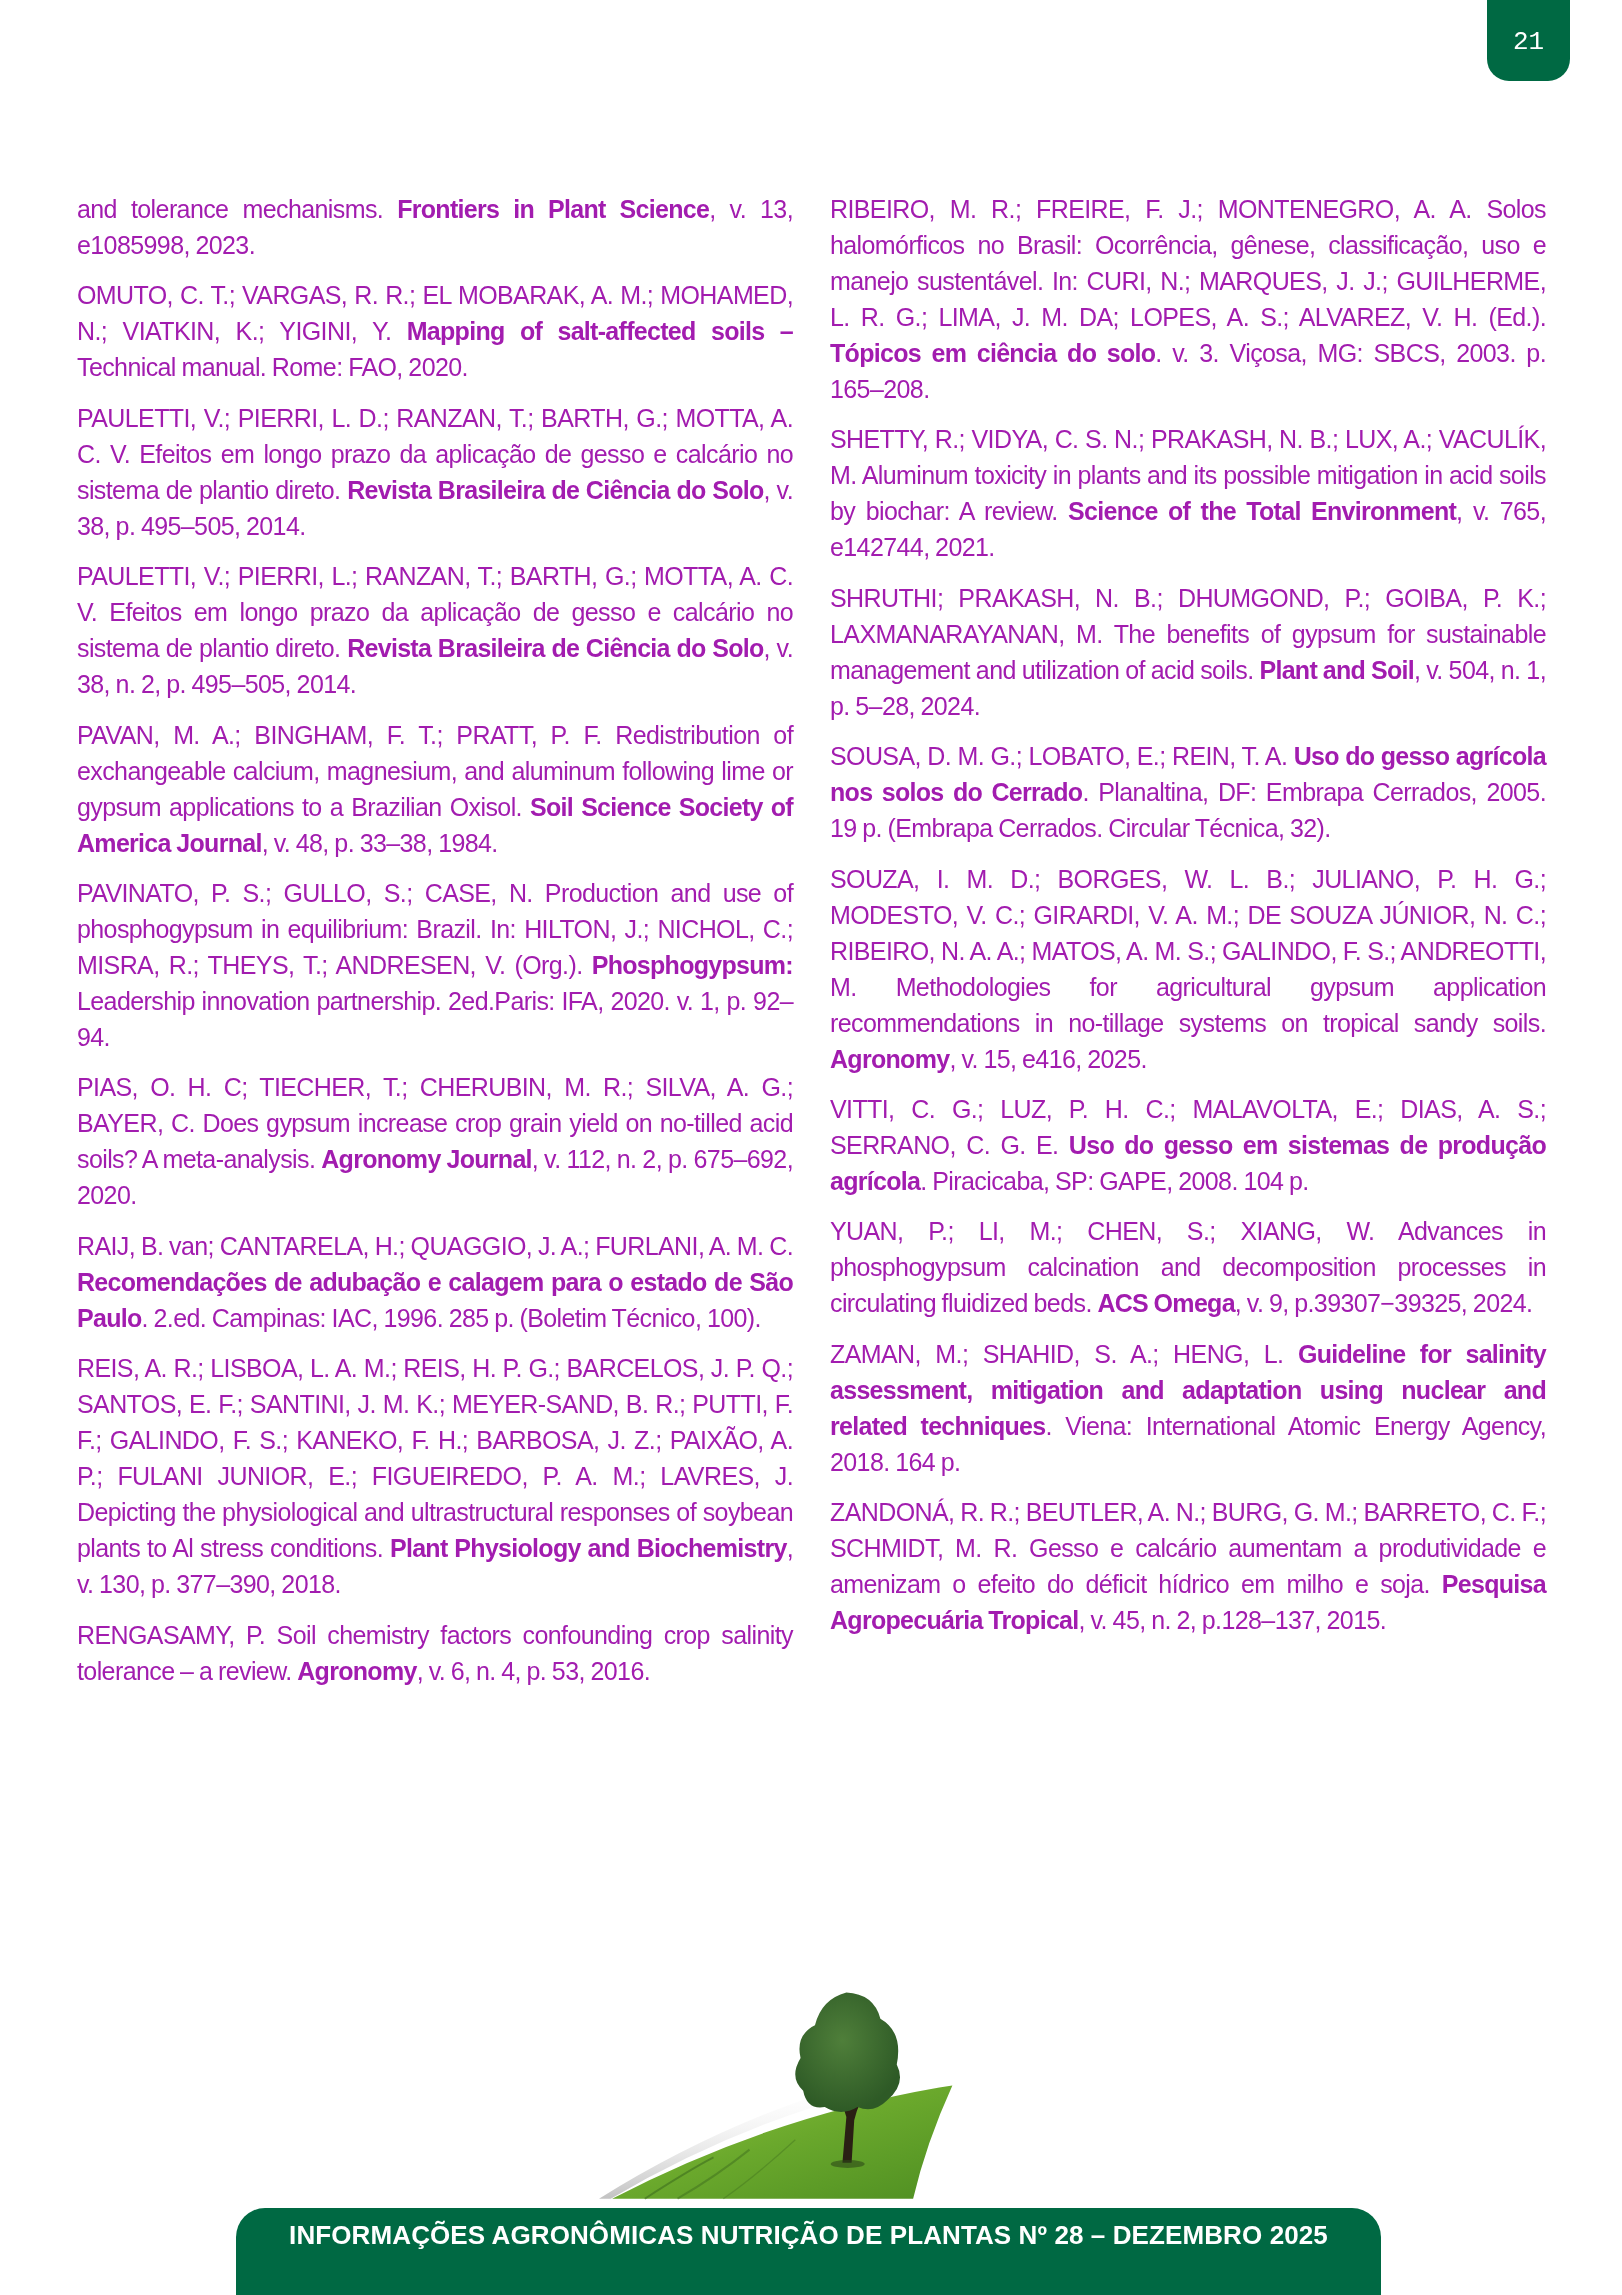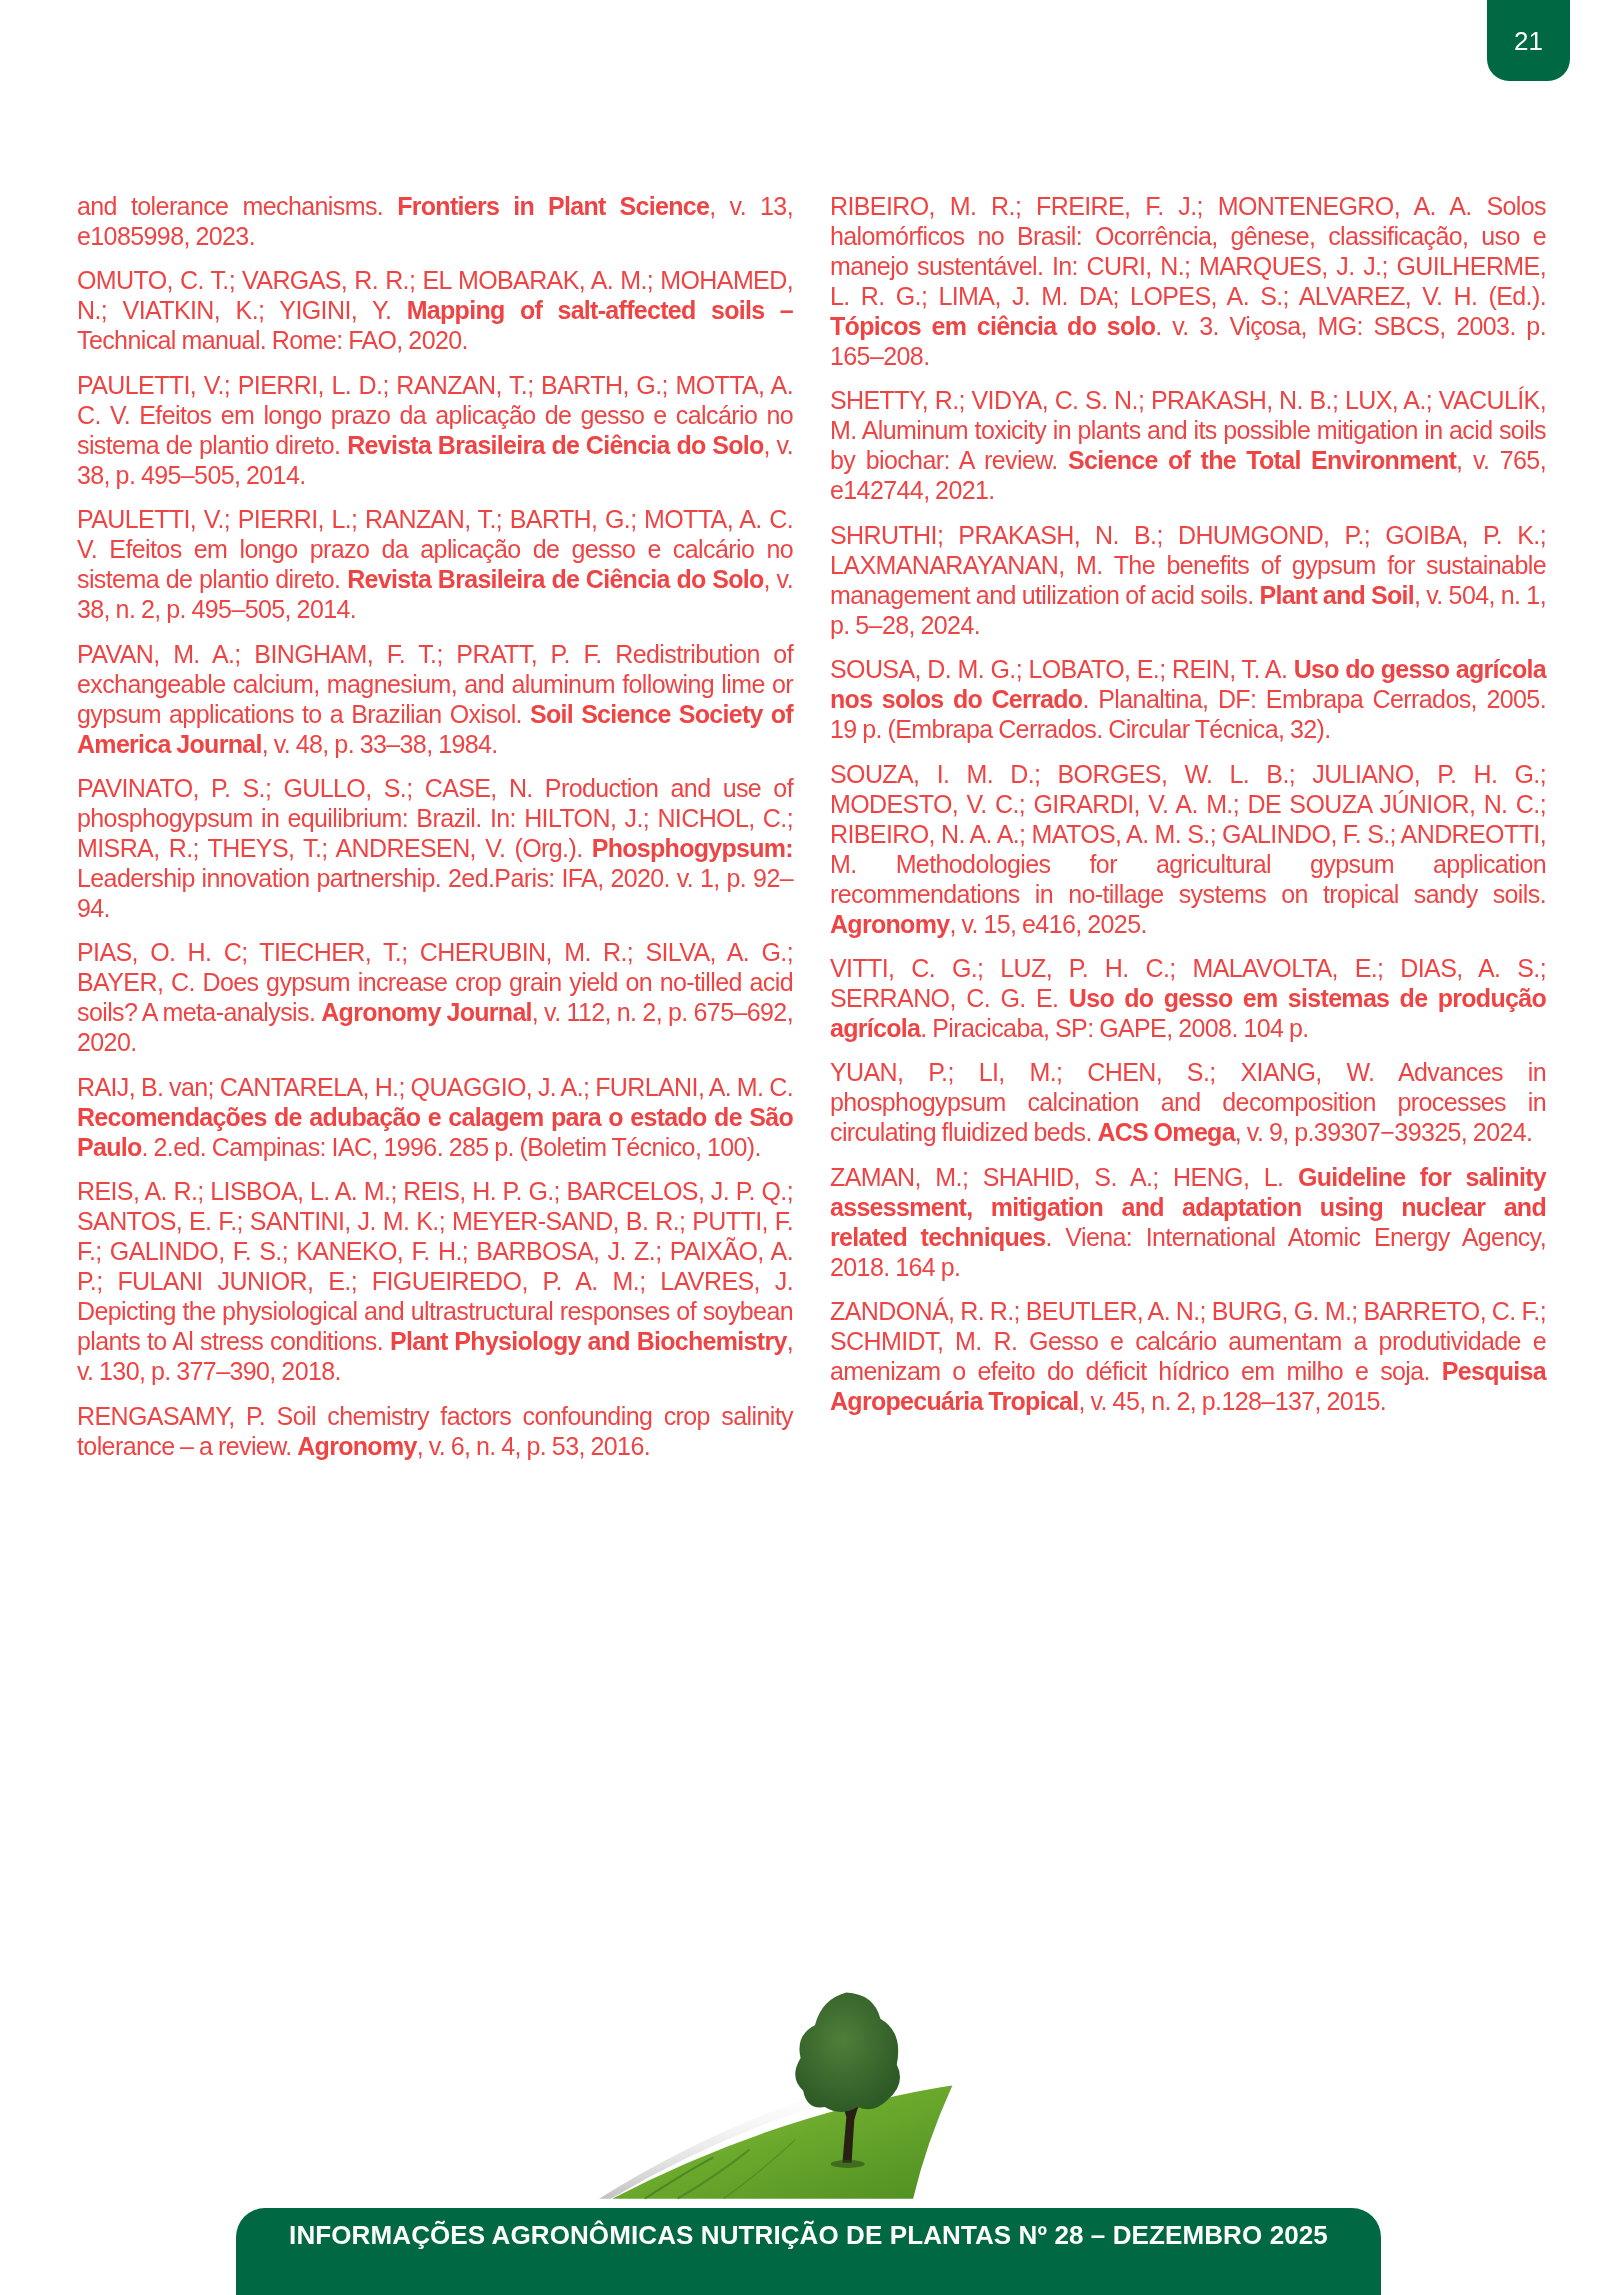--- a/index.html
+++ b/index.html
@@ -2,29 +2,29 @@
 <html style="font-size:10.5px"><head>
 <meta charset="utf-8">
 <style>
   html, body { margin: 0; padding: 0; background: #ffffff; }
   body { width: 1623px; height: 2295px; position: relative; overflow: hidden;
          font-family: "Liberation Sans", "DejaVu Sans", sans-serif; color: #1a1a1a; }
 
   .page-tab { position: absolute; left: 1487px; top: 0; width: 83px; height: 81px;
               background: #006943; border-radius: 0 0 22px 22px;
               display: flex; align-items: center; justify-content: center; }
-  .page-tab span { color: #ffffff; font-size: 26px; font-family: Liberation Sans, sans-serif; padding-top: 2.6px; }
+  .page-tab span { color: #ffffff; font-size: 26px; font-family: Liberation Mono, monospace; padding-top: 2.6px; }
 
   .column { position: absolute; top: 191px; width: 716px; }
   .col-left { left: 77px; }
   .col-right { left: 830px; }
 
   .ref { font-family: "Liberation Sans", "DejaVu Sans", sans-serif; font-size: 25px;
-         line-height: 30px; text-align: justify; margin: 0 0 14.4px 0; letter-spacing: -0.6px;
-         word-spacing: -0.7px; color: #ef4444; }
+         line-height: 36px; text-align: justify; margin: 0 0 14.4px 0; letter-spacing: -0.6px;
+         word-spacing: -0.7px; color: #a21caf; }
   .ref b { font-weight: bold; letter-spacing: -0.7px; }
 
   .illustration { position: absolute; left: 599px; top: 1986px; width: 445px; height: 216px; }
 
   .footer-banner { position: absolute; left: 236px; top: 2208px; width: 1145px; height: 87px;
                    background: #006943; border-radius: 29px 29px 0 0;
                    display: flex; align-items: flex-start; justify-content: center; }
   .footer-banner span { color: #ffffff; font-weight: bold; font-size: 26px; margin-top: 12px;
                         font-family: "Liberation Sans", sans-serif; letter-spacing: 0.1px; }
 </style>

